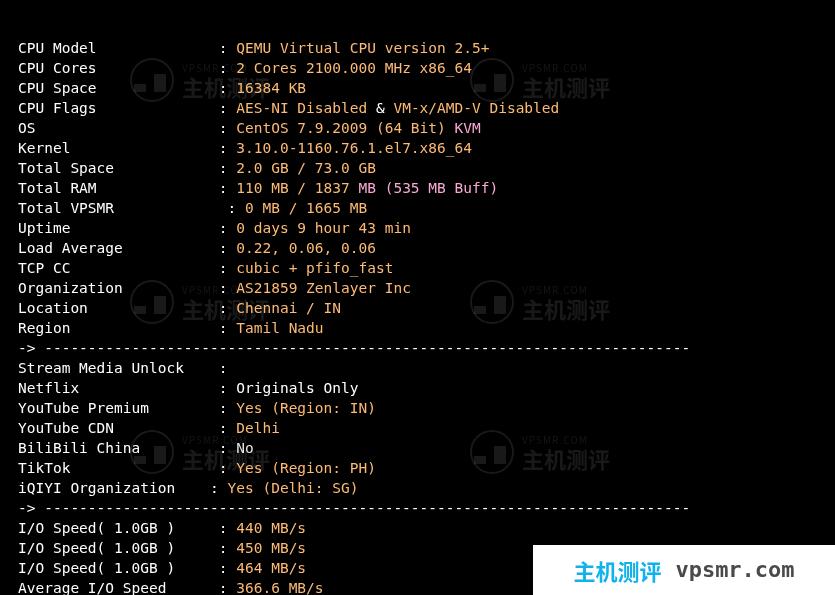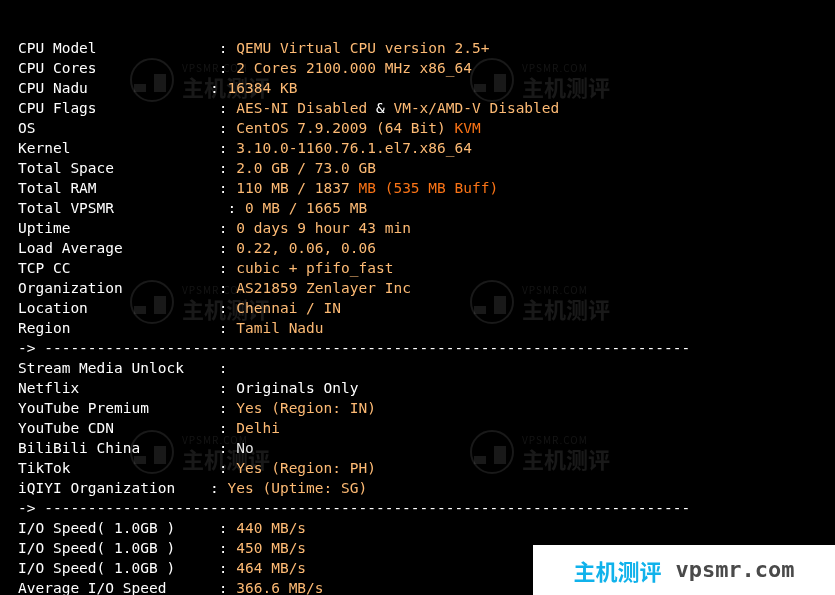--- a/index.html
+++ b/index.html
@@ -16,21 +16,21 @@
     position: relative;
   }
   .terminal {
     padding: 18px 0 0 18px;
     white-space: pre;
     position: relative;
     z-index: 2;
   }
   .w { color: #ffffff; text-align: center; }
   .c { color: #fdba74; } 
-  .y { color: #f97316; margin-top: 40px; } 
+  .y { color: #f9a8d4; margin-top: 40px; } 
   .r { color: #e5e5e5; } 
 
   .footer-banner {
     position: absolute;
     right: 0;
     bottom: 0;
     height: 50px;
     width: 302px;
     background: #ffffff;
     display: flex;
@@ -140,41 +140,41 @@
   <div class="icon"></div>
   <div class="txt">
       <span class="small">VPSMR.COM</span>
       <span class="big">主机测评</span>
     </div>
 </div>
 
 <div class="terminal">
 <span class="w">CPU Model              </span><span class="w">: </span><span class="c">QEMU Virtual CPU version 2.5+</span>
 <span class="w">CPU Cores              </span><span class="w">: </span><span class="c">2 Cores 2100.000 MHz x86_64</span>
-<span class="w">CPU Nadu              </span><span class="w">: </span><span class="c">16384 KB</span>
+<span class="w">CPU Space              </span><span class="w">: </span><span class="c">16384 KB</span>
 <span class="w">CPU Flags              </span><span class="w">: </span><span class="c">AES-NI Disabled</span><span class="w"> &amp; </span><span class="c">VM-x/AMD-V Disabled</span>
 <span class="w">OS                     </span><span class="w">: </span><span class="c">CentOS 7.9.2009 (64 Bit)</span><span class="y"> KVM</span>
 <span class="w">Kernel                 </span><span class="w">: </span><span class="c">3.10.0-1160.76.1.el7.x86_64</span>
 <span class="w">Total Space            </span><span class="w">: </span><span class="c">2.0 GB / 73.0 GB</span>
 <span class="w">Total RAM              </span><span class="w">: </span><span class="c">110 MB / 1837 </span><span class="y">MB (535 MB Buff)</span>
 <span class="w">Total VPSMR             </span><span class="w">: </span><span class="c">0 MB / 1665 MB</span>
 <span class="w">Uptime                 </span><span class="w">: </span><span class="c">0 days 9 hour 43 min</span>
 <span class="w">Load Average           </span><span class="w">: </span><span class="c">0.22, 0.06, 0.06</span>
 <span class="w">TCP CC                 </span><span class="w">: </span><span class="c">cubic + pfifo_fast</span>
 <span class="w">Organization           </span><span class="w">: </span><span class="c">AS21859 Zenlayer Inc</span>
 <span class="w">Location               </span><span class="w">: </span><span class="c">Chennai / IN</span>
 <span class="w">Region                 </span><span class="w">: </span><span class="c">Tamil Nadu</span>
 <span class="w">-&gt; --------------------------------------------------------------------------</span>
 <span class="w">Stream Media Unlock    </span><span class="w">:</span>
 <span class="w">Netflix                </span><span class="w">: </span><span class="w">Originals Only</span>
 <span class="w">YouTube Premium        </span><span class="w">: </span><span class="c">Yes (Region: IN)</span>
 <span class="w">YouTube CDN            </span><span class="w">: </span><span class="c">Delhi</span>
 <span class="w">BiliBili China         </span><span class="w">: </span><span class="r">No</span>
 <span class="w">TikTok                 </span><span class="w">: </span><span class="c">Yes (Region: PH)</span>
-<span class="w">iQIYI Organization    </span><span class="w">: </span><span class="c">Yes (Uptime: SG)</span>
+<span class="w">iQIYI Organization    </span><span class="w">: </span><span class="c">Yes (Delhi: SG)</span>
 <span class="w">-&gt; --------------------------------------------------------------------------</span>
 <span class="w">I/O Speed( 1.0GB )     </span><span class="w">: </span><span class="c">440 MB/s</span>
 <span class="w">I/O Speed( 1.0GB )     </span><span class="w">: </span><span class="c">450 MB/s</span>
 <span class="w">I/O Speed( 1.0GB )     </span><span class="w">: </span><span class="c">464 MB/s</span>
 <span class="w">Average I/O Speed      </span><span class="w">: </span><span class="c">366.6 MB/s</span>
 
 </div>
 
 <div class="footer-banner">
   <span class="banner-text-1">主机测评</span>

